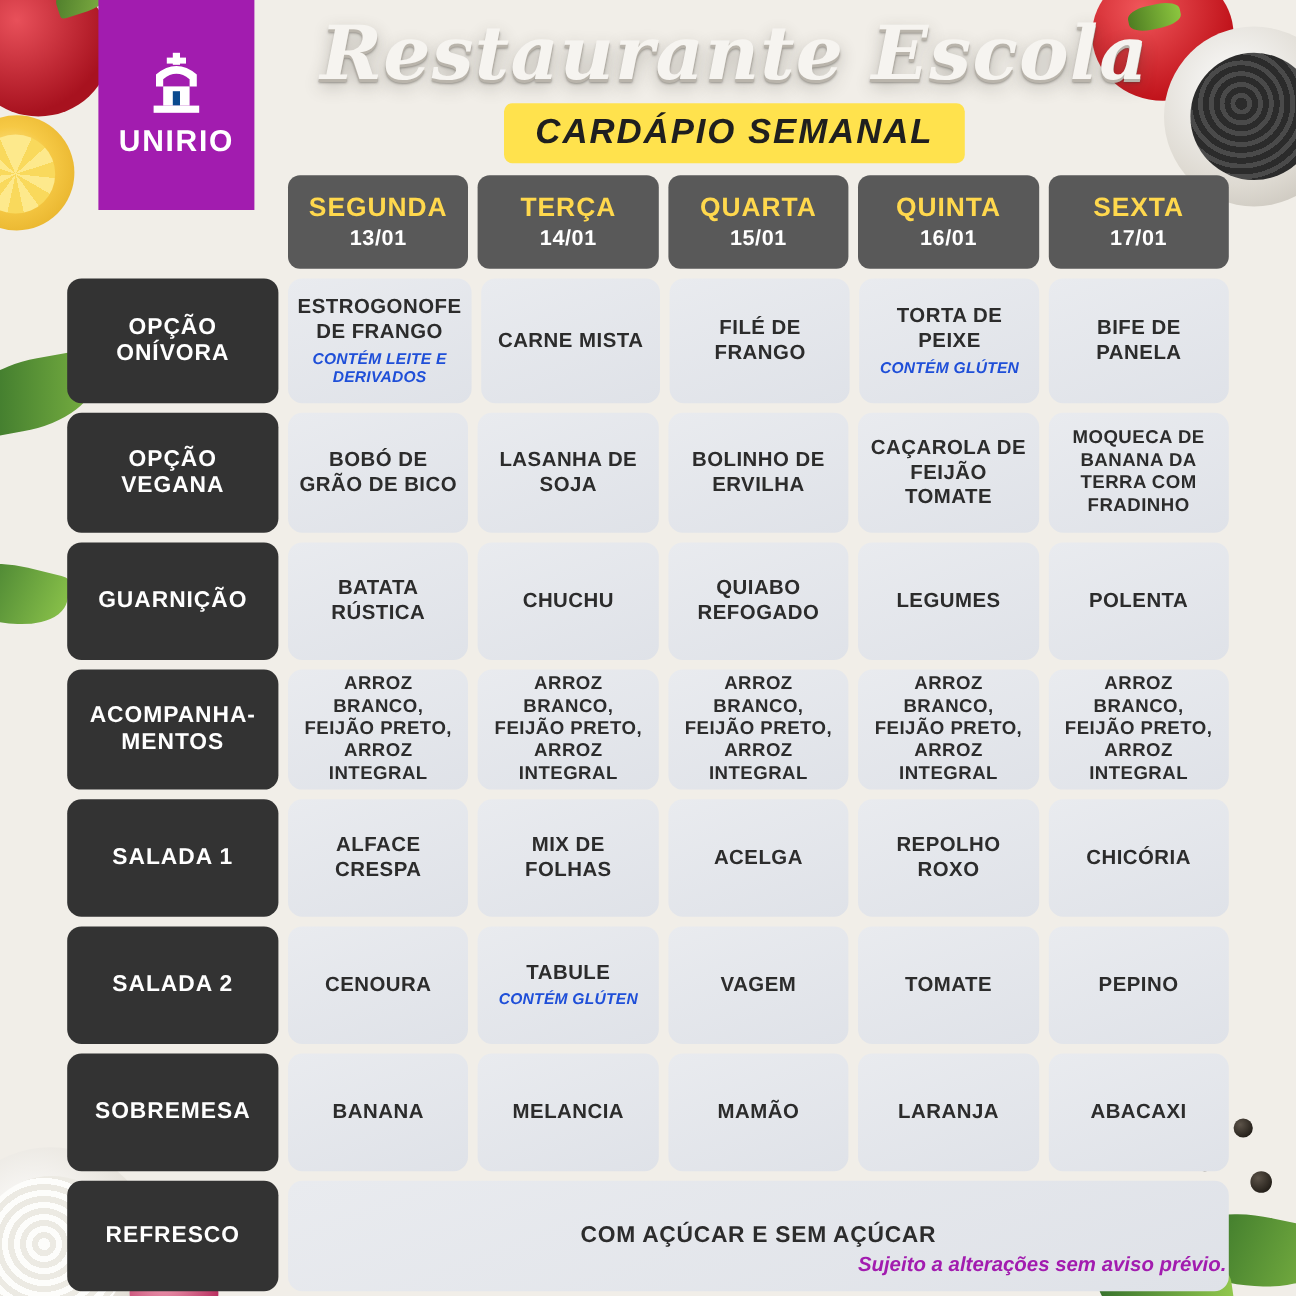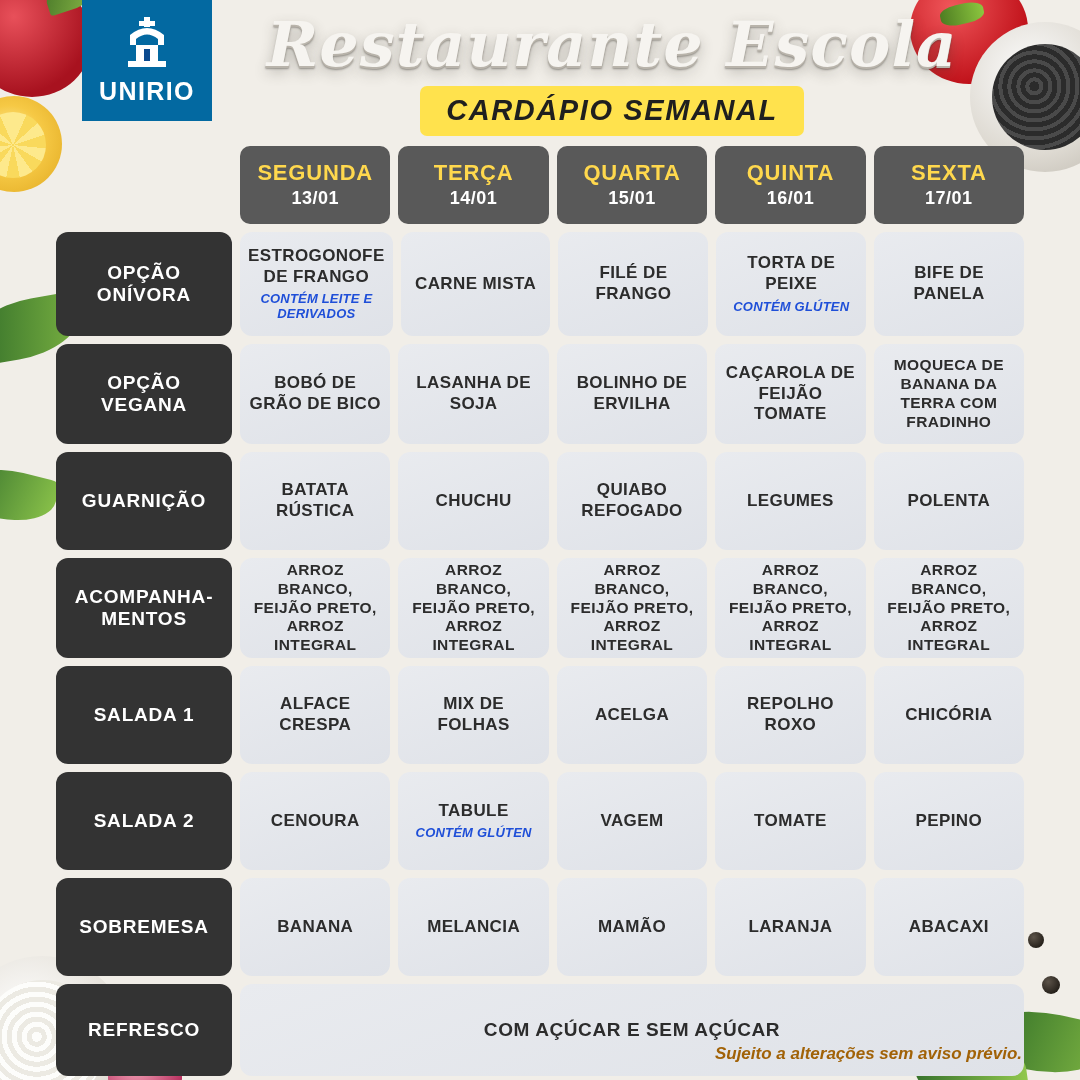--- a/index.html
+++ b/index.html
@@ -86,22 +86,22 @@
   .radish { left: 108px; bottom: -34px; width: 74px; height: 74px;
             background: radial-gradient(circle at 38% 32%, #f5a8bb, #b5295a 75%); }
   .radish-top { left: 150px; bottom: 16px; width: 50px; height: 26px;
                 background: linear-gradient(100deg,#3f7a2b,#8cc63f);
                 border-radius: 60% 10% 60% 10%; transform: rotate(-26deg); }
 
   
   .header { position: absolute; left: 0; top: 0; width: 1080px; height: 140px; z-index: 5; }
 
   .logo-box {
-    position: absolute; left: 82px; top: 0; width: 130px; height: 121px;
-    background: #0369a1;
+    position: absolute; left: 82px; top: 0; width: 130px; height: 175px;
+    background: #a21caf;
     display: flex; flex-direction: column; align-items: center; justify-content: center;
   }
   .logo-mark { width: 54px; height: 56px; margin-bottom: 6px; }
   .logo-text {
     color: #fff; font-size: 25px; font-weight: bold; letter-spacing: 1.4px;
     font-family: "Liberation Sans", sans-serif;
   }
 
   .title {
     position: absolute; left: 232px; top: 8px; width: 760px;
@@ -210,21 +210,21 @@
   .r-sobre    { height: 98px;  }
   .r-refresco { height: 92px;  }
 
   .footer {
     position: absolute;
     right: 58px; bottom: 16px;
     z-index: 6;
     font-size: 17px;
     font-style: italic;
     font-weight: bold;
-    color: #a16207;
+    color: #a21caf;
     text-align: right;
   }
 </style>
 </head>
 <body>
 
 <div id="page">
 
   <div class="bg-texture"></div>
 

